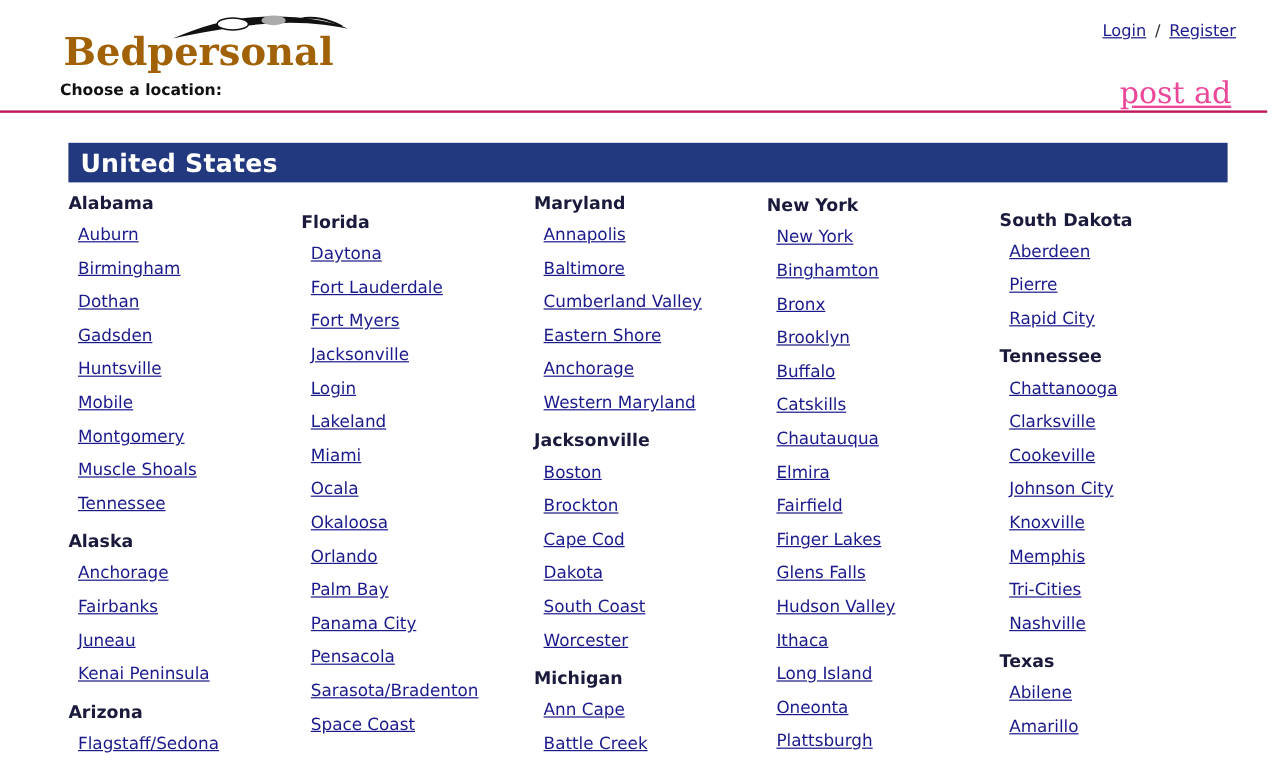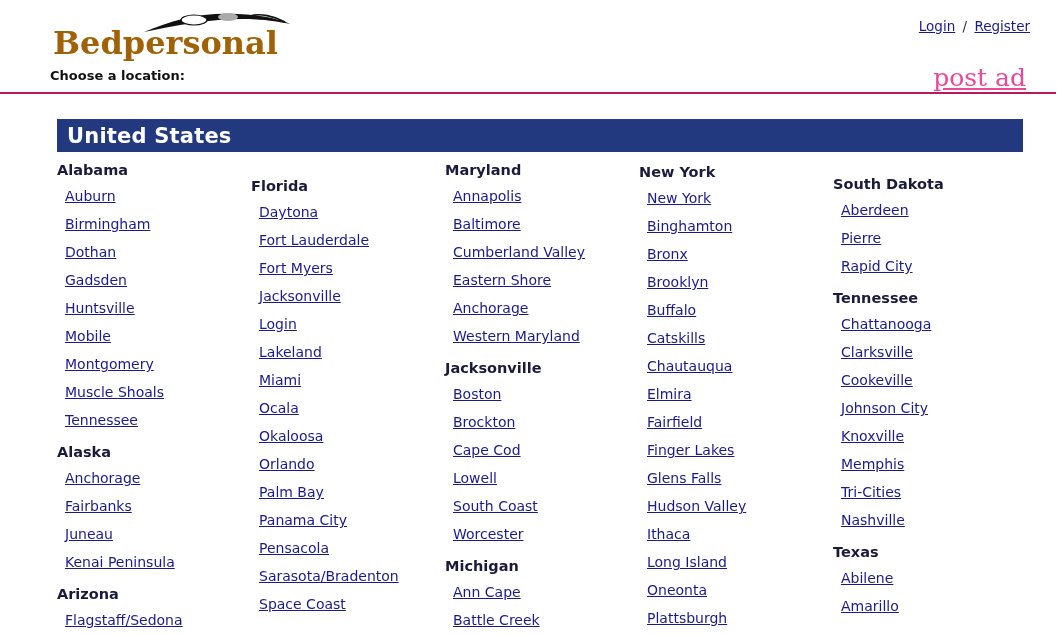--- a/index.html
+++ b/index.html
@@ -213,21 +213,21 @@
         <a class="city" href="#">Cumberland Valley</a>
         <a class="city" href="#">Eastern Shore</a>
         <a class="city" href="#">Anchorage</a>
         <a class="city" href="#">Western Maryland</a>
       </div>
       <div class="state-group">
         <div class="state-name">Jacksonville</div>
         <a class="city" href="#">Boston</a>
         <a class="city" href="#">Brockton</a>
         <a class="city" href="#">Cape Cod</a>
-        <a class="city" href="#">Lowell</a>
+        <a class="city" href="#">Dakota</a>
         <a class="city" href="#">South Coast</a>
         <a class="city" href="#">Worcester</a>
       </div>
       <div class="state-group">
         <div class="state-name">Michigan</div>
         <a class="city" href="#">Ann Cape</a>
         <a class="city" href="#">Battle Creek</a>
       </div>
     </div>
     <div class="col">

